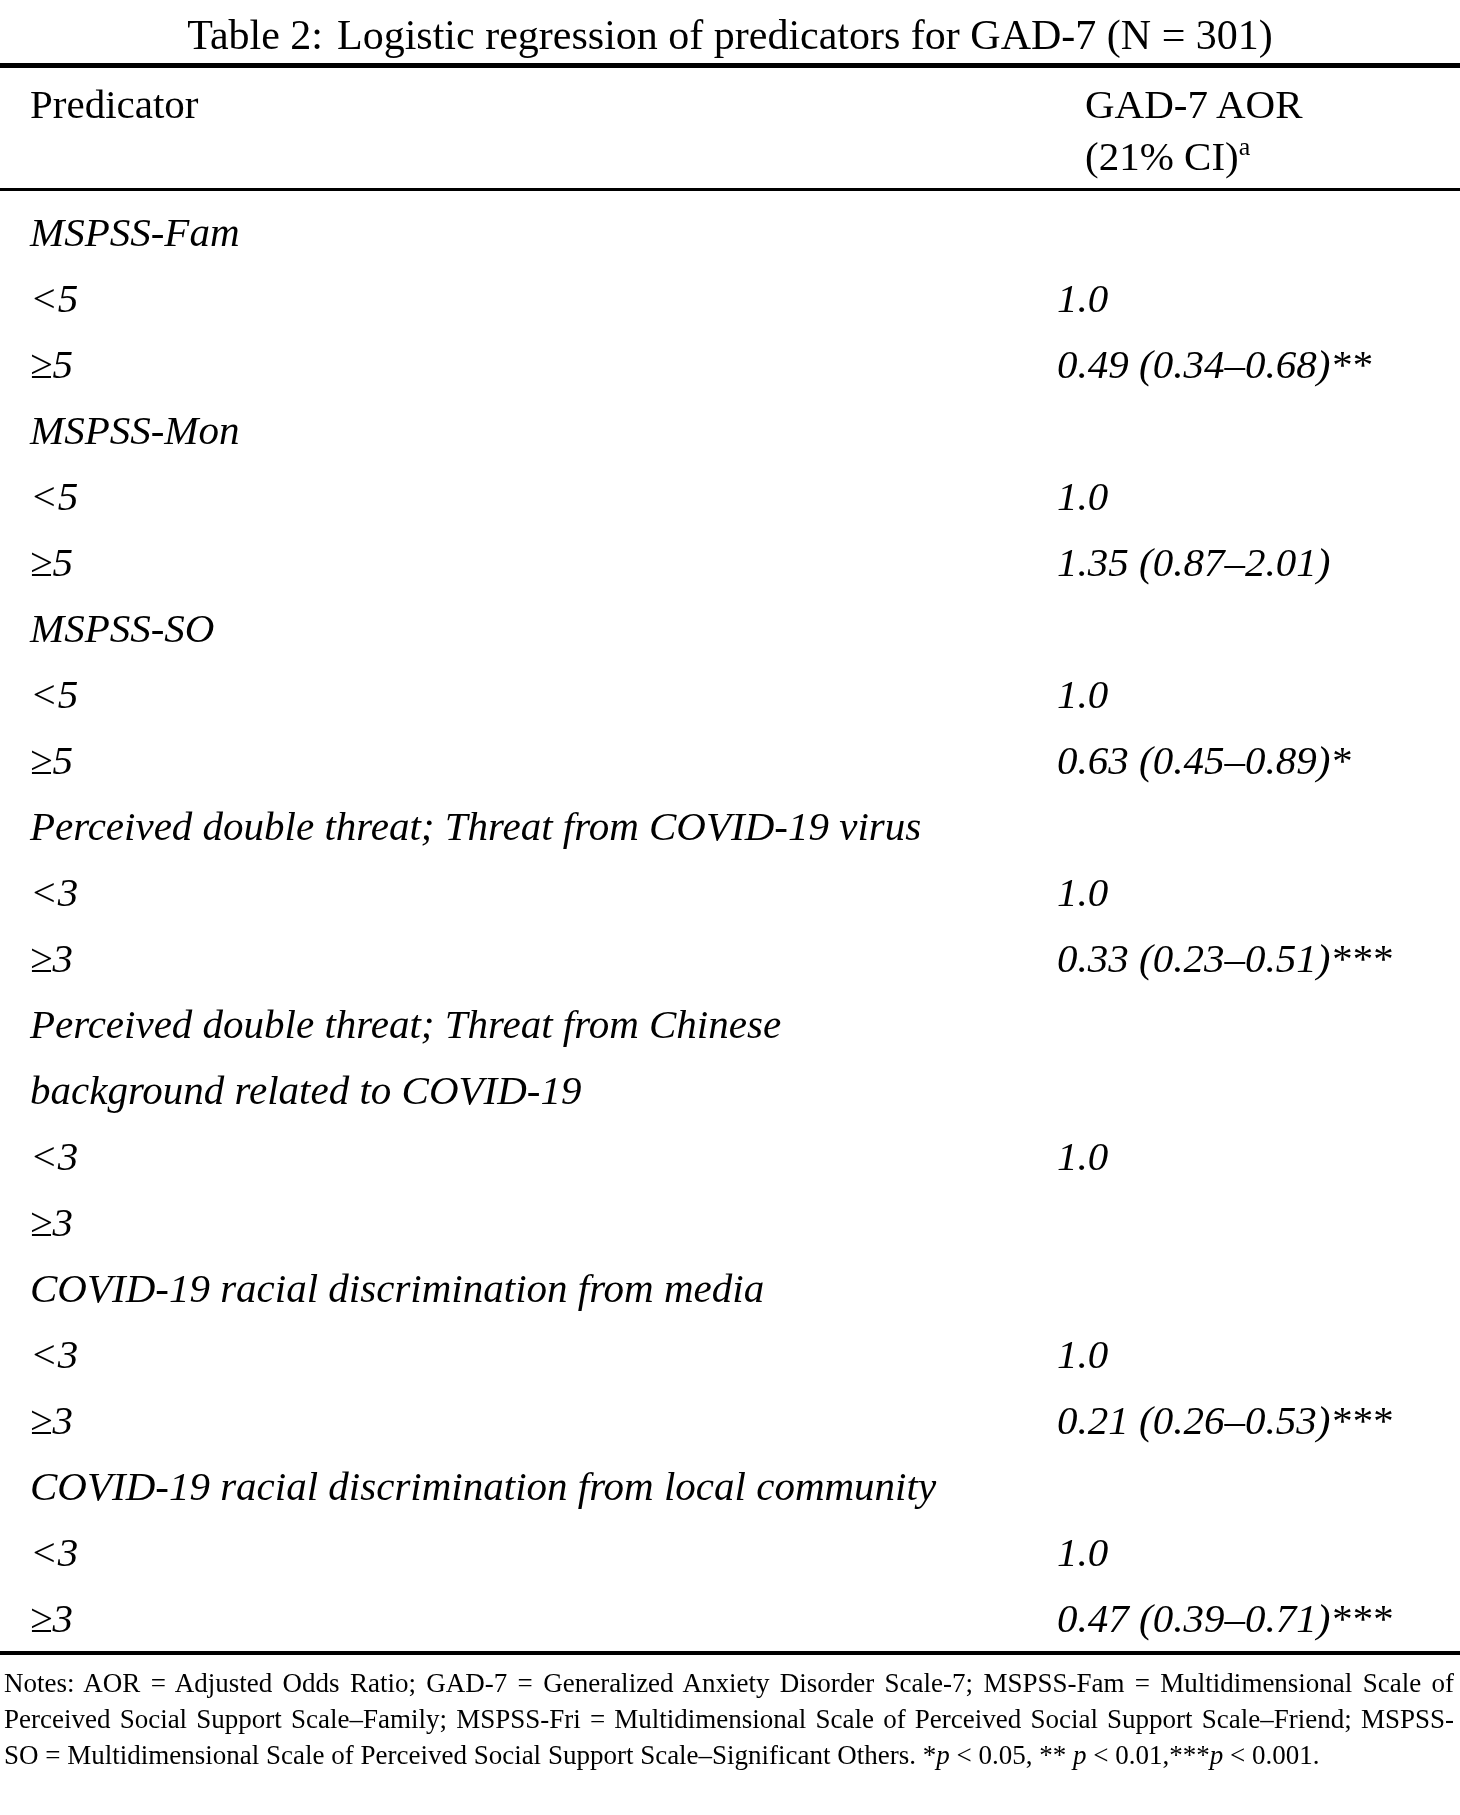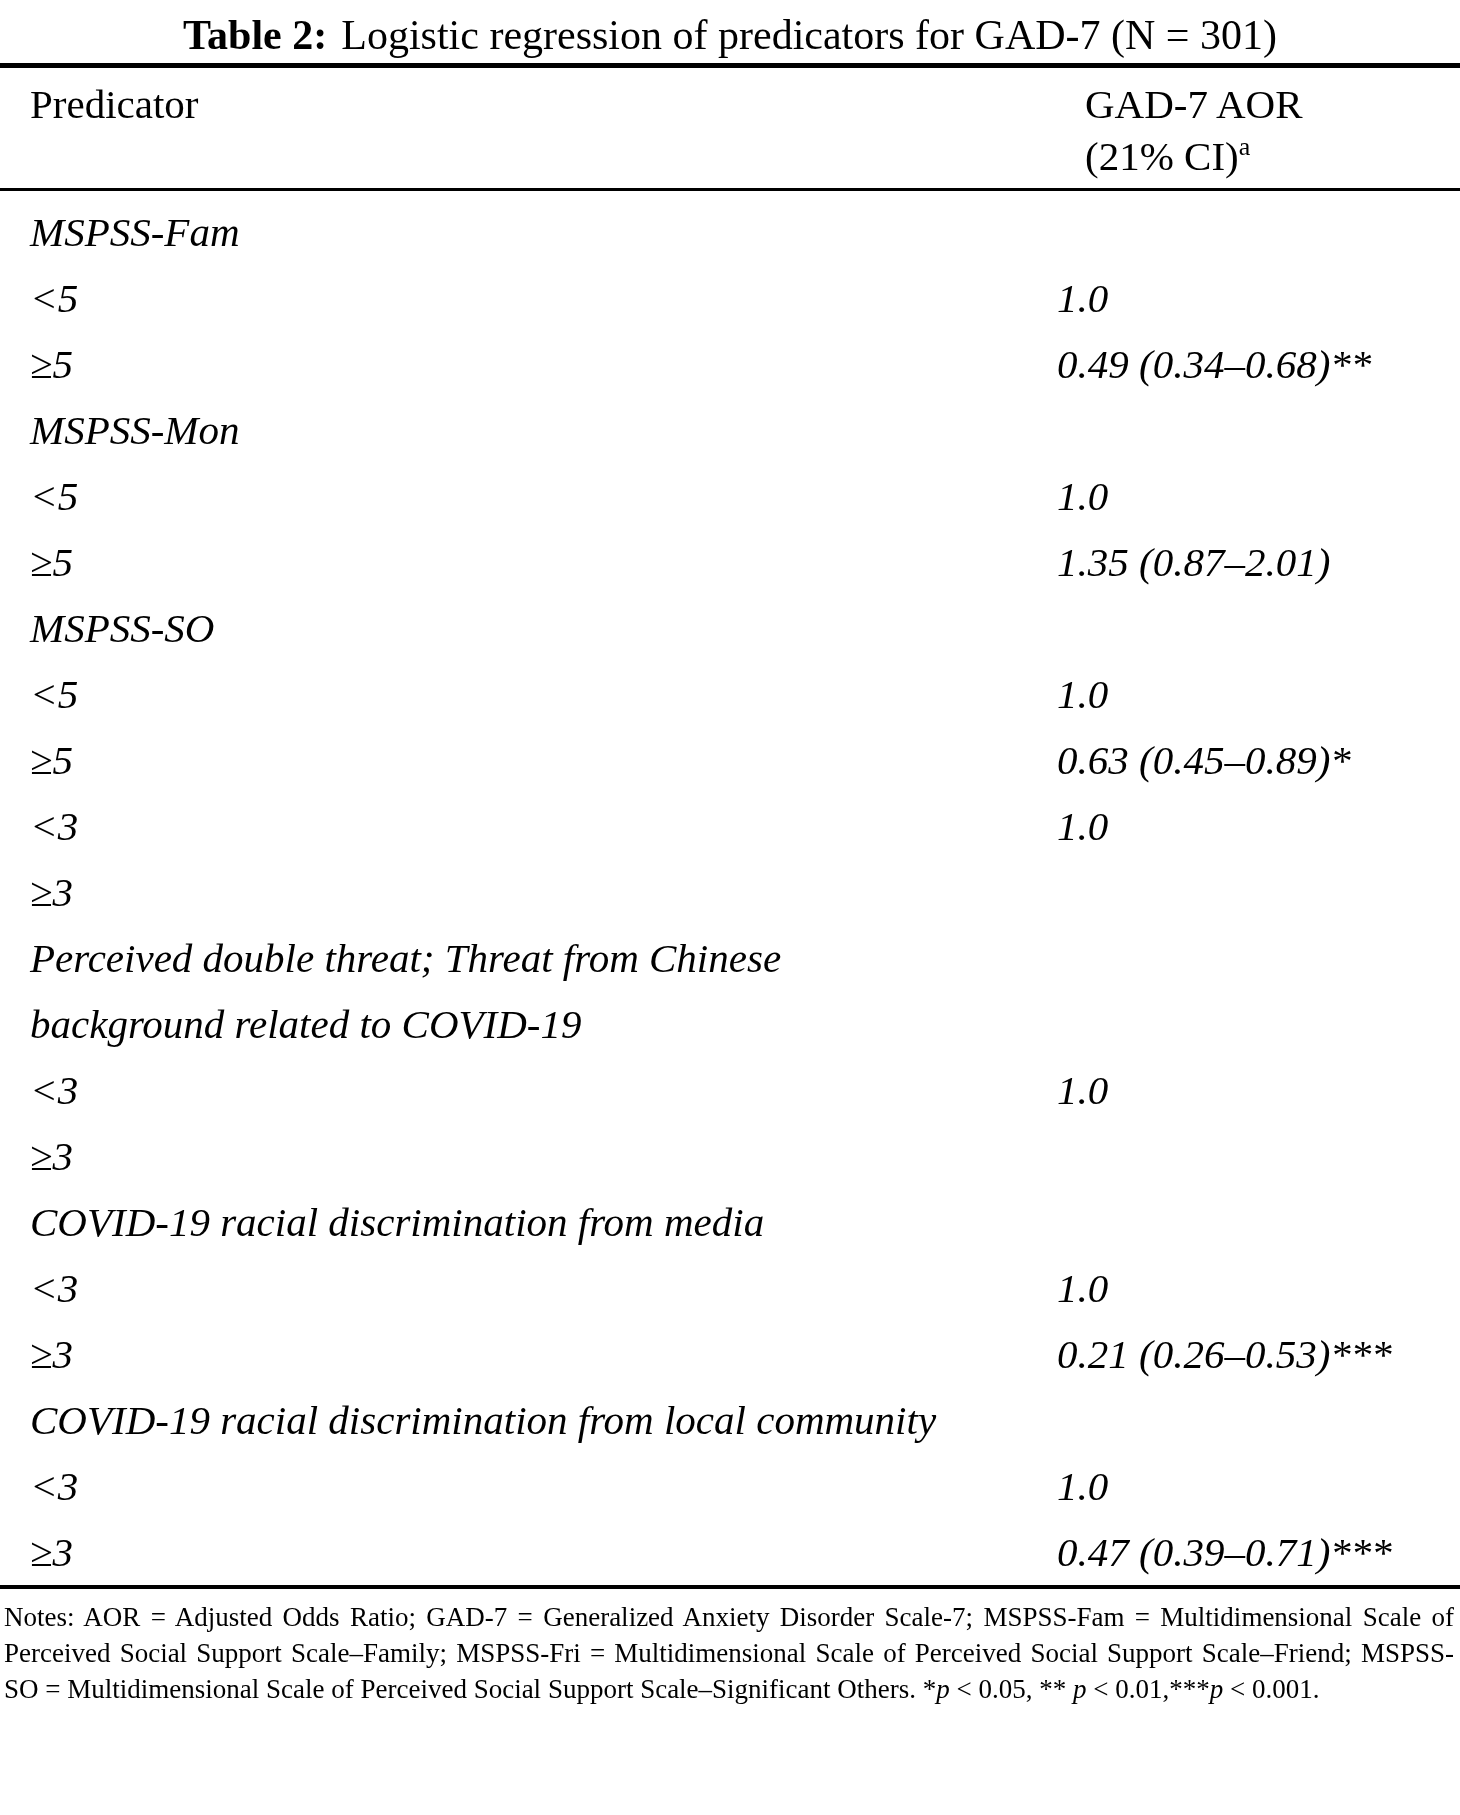--- a/index.html
+++ b/index.html
@@ -9,21 +9,21 @@
     font-family:"Liberation Serif","DejaVu Serif",serif;
     position:relative;overflow:hidden;
     box-sizing:border-box;
   }
   .title{
     text-align:center;
     font-size:42px;line-height:55px;
     padding-top:8px;height:55px;
     white-space:nowrap;
   }
-  .title .bold{font-weight:bold;margin-right:14px;}
+  .title .bold{font-weight:normal;margin-right:14px;}
   .rule{background:#000;border:0;margin:0;width:1460px;}
   .rule-thick{height:5px;}
   .rule-thin{height:3px;}
   .rule-bottom{height:4px;}
   .header-row{
     display:grid;grid-template-columns:1027px 1fr;
     padding:10px 0 6px 30px;
     font-size:41px;line-height:52px;gap:28px;
   }
   .hcell{white-space:nowrap;}
@@ -96,28 +96,30 @@
       </div>
     <div class="trow">
         <span class="label">&lt;5</span>
         <span class="value">1.0</span>
       </div>
     <div class="trow">
         <span class="label">≥5</span>
         <span class="value">0.63 (0.45–0.89)*</span>
       </div>
     <div class="trow">
+        <span class="label">Perceived double threat; Threat from COVID-19 virus</span>
         <span class="value"></span>
       </div>
     <div class="trow">
         <span class="label">&lt;3</span>
         <span class="value">1.0</span>
       </div>
     <div class="trow">
         <span class="label">≥3</span>
+        <span class="value">0.33 (0.23–0.51)***</span>
       </div>
     <div class="trow">
       <span class="label-wrap">
         <div>Perceived double threat; Threat from Chinese</div>
         <div>background related to COVID-19</div>
       </span>
       <span class="value"></span>
     </div>
     <div class="trow">
         <span class="label">&lt;3</span>

